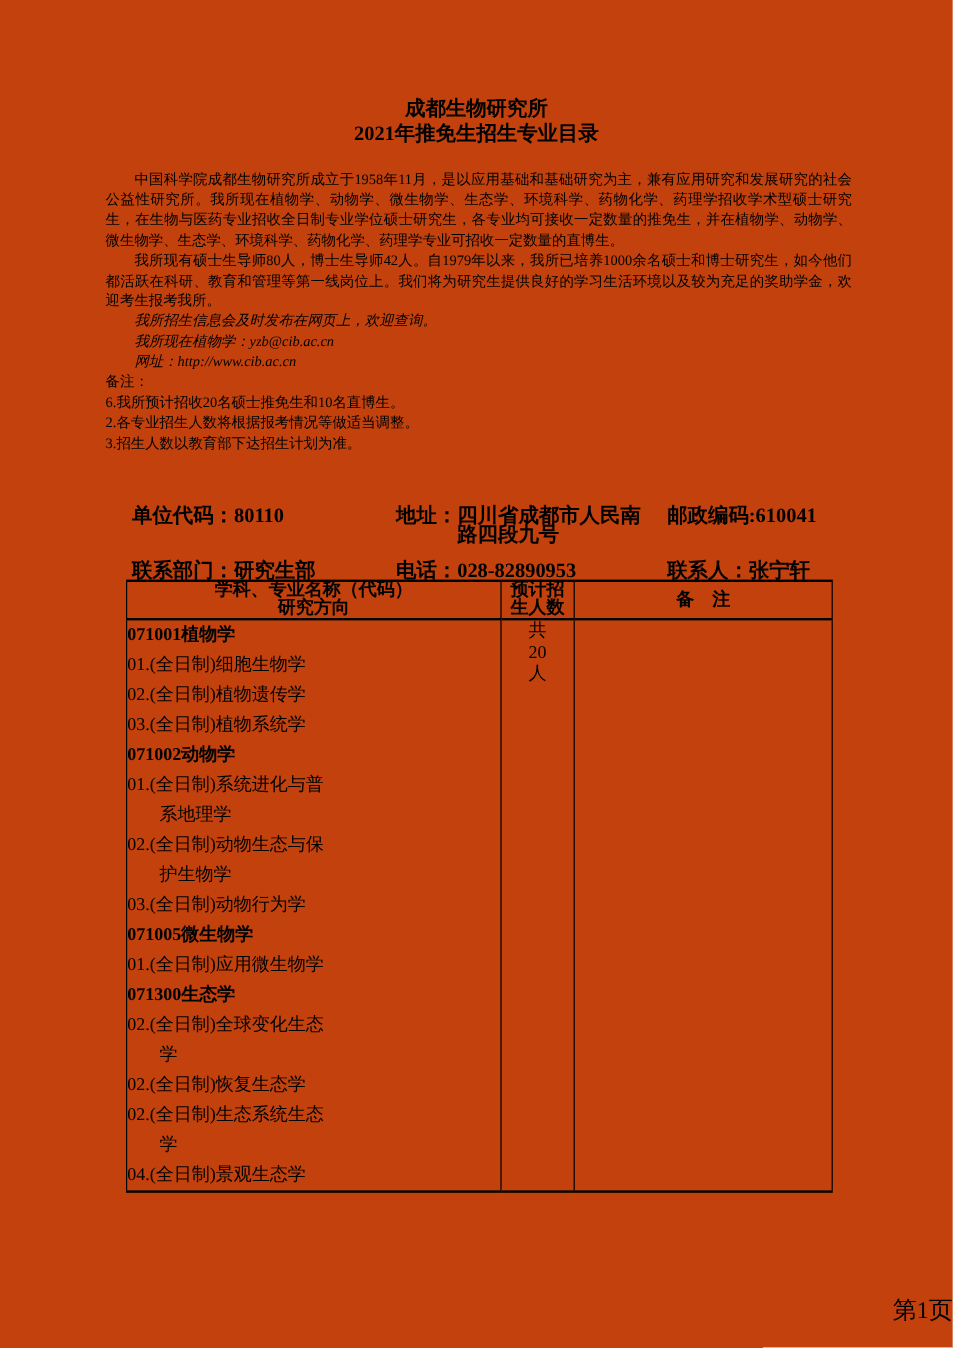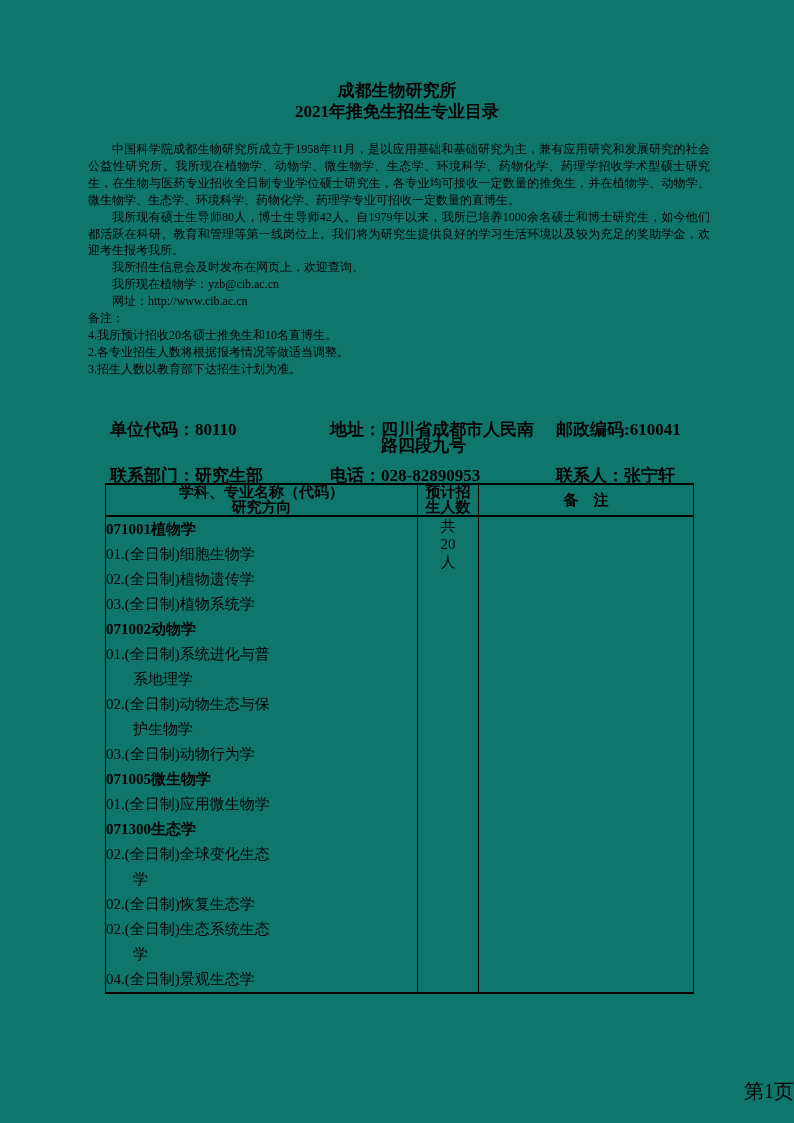--- a/index.html
+++ b/index.html
@@ -1,21 +1,21 @@
 <!DOCTYPE html>
 <html><head>
 <meta charset="utf-8">
 <style>
   * { margin: 0; padding: 0; box-sizing: border-box; }
   html, body { background: #ffffff; }
   .page {
     position: relative;
     width: 794px;
     height: 1123px;
-    background: #0f766e;
+    background: #c2410c;
     color: #000000;
     font-family: "Liberation Serif", "DejaVu Serif", serif;
     overflow: hidden;
   }
   
   .doc-title {
     position: absolute;
     top: 80px; left: 0; right: 0;
     text-align: center;
     font-weight: bold;
@@ -25,21 +25,21 @@
   
   .intro {
     position: absolute;
     top: 141px; left: 88px;
     width: 622px;
     font-size: 12px;
     line-height: 16.9px;
     text-align: justify;
   }
   .intro p.para { text-indent: 2em; }
-  .intro .single-line { text-indent: 2em; text-align: left; }
+  .intro .single-line { text-indent: 2em; text-align: left; font-style: italic; }
   .notes-block { text-align: left; }
   
   .contact {
     position: absolute;
     top: 422px; left: 110px;
     width: 592px;
     font-weight: bold;
     font-size: 17px;
     line-height: 16px;
     display: grid;
@@ -107,21 +107,21 @@
   </div>
 
   <div class="intro">
     <p class="para">中国科学院成都生物研究所成立于1958年11月，是以应用基础和基础研究为主，兼有应用研究和发展研究的社会公益性研究所。我所现在植物学、动物学、微生物学、生态学、环境科学、药物化学、药理学招收学术型硕士研究生，在生物与医药专业招收全日制专业学位硕士研究生，各专业均可接收一定数量的推免生，并在植物学、动物学、微生物学、生态学、环境科学、药物化学、药理学专业可招收一定数量的直博生。</p>
     <p class="para">我所现有硕士生导师80人，博士生导师42人。自1979年以来，我所已培养1000余名硕士和博士研究生，如今他们都活跃在科研、教育和管理等第一线岗位上。我们将为研究生提供良好的学习生活环境以及较为充足的奖助学金，欢迎考生报考我所。</p>
     <div class="single-line">我所招生信息会及时发布在网页上，欢迎查询。</div>
     <div class="single-line">我所现在植物学：yzb@cib.ac.cn</div>
     <div class="single-line">网址：http://www.cib.ac.cn</div>
     <div class="notes-block">
       <div>备注：</div>
-      <div>4.我所预计招收20名硕士推免生和10名直博生。</div>
+      <div>6.我所预计招收20名硕士推免生和10名直博生。</div>
       <div>2.各专业招生人数将根据报考情况等做适当调整。</div>
       <div>3.招生人数以教育部下达招生计划为准。</div>
     </div>
   </div>
 
   <div class="contact">
     <div class="cell">
       <span class="lbl">单位代码：</span><span class="val">80110</span>
     </div>
     <div class="cell">

